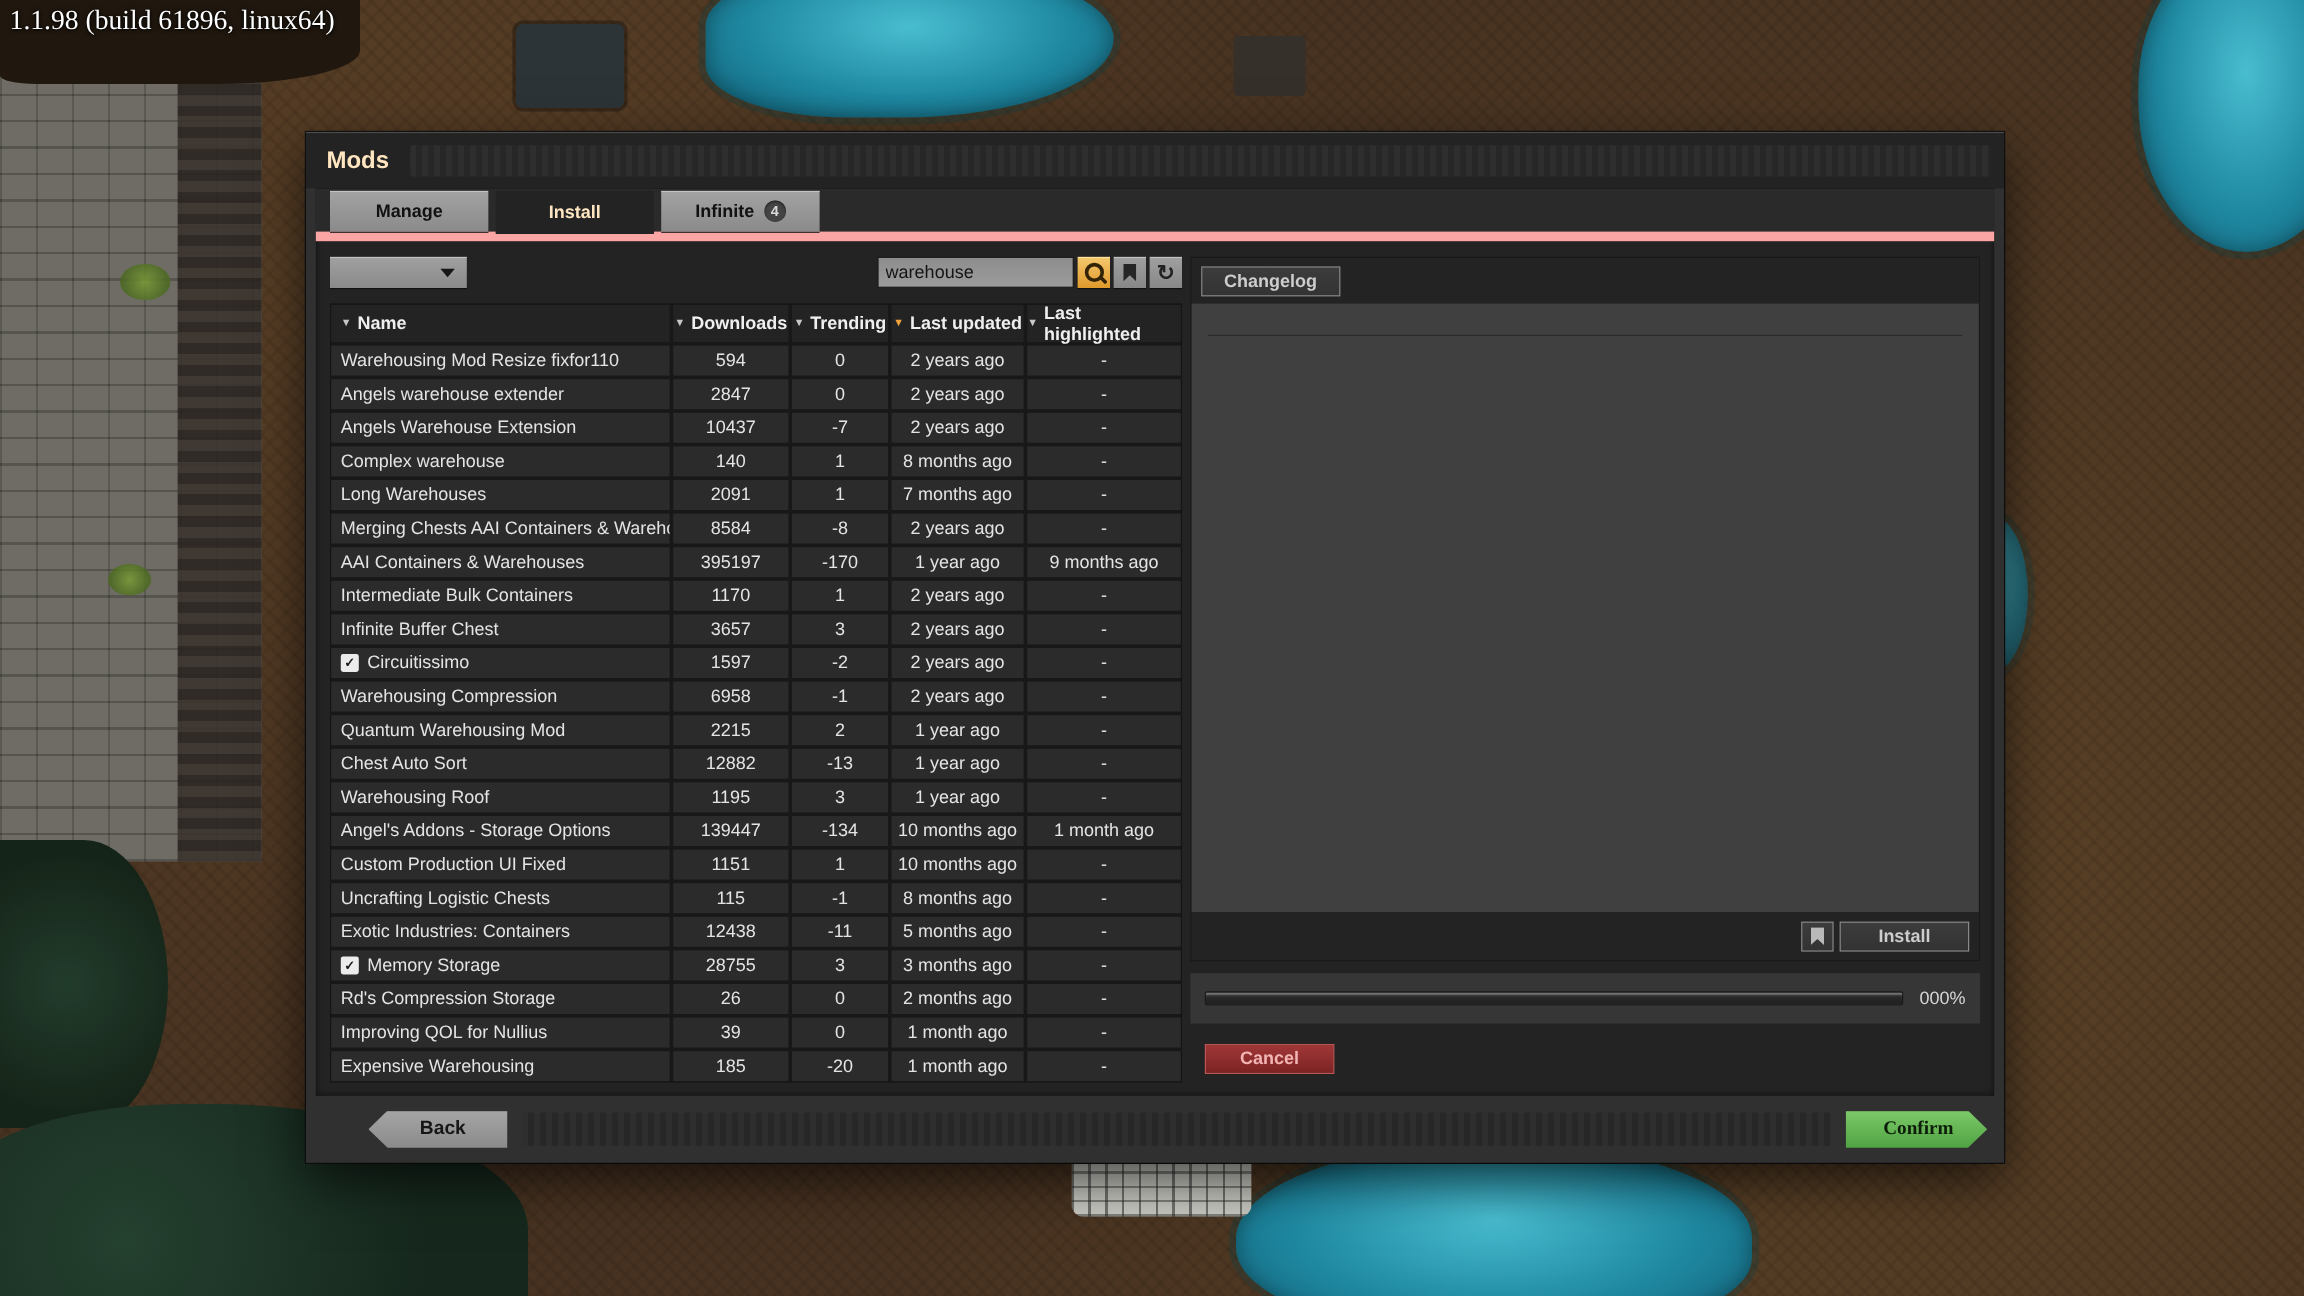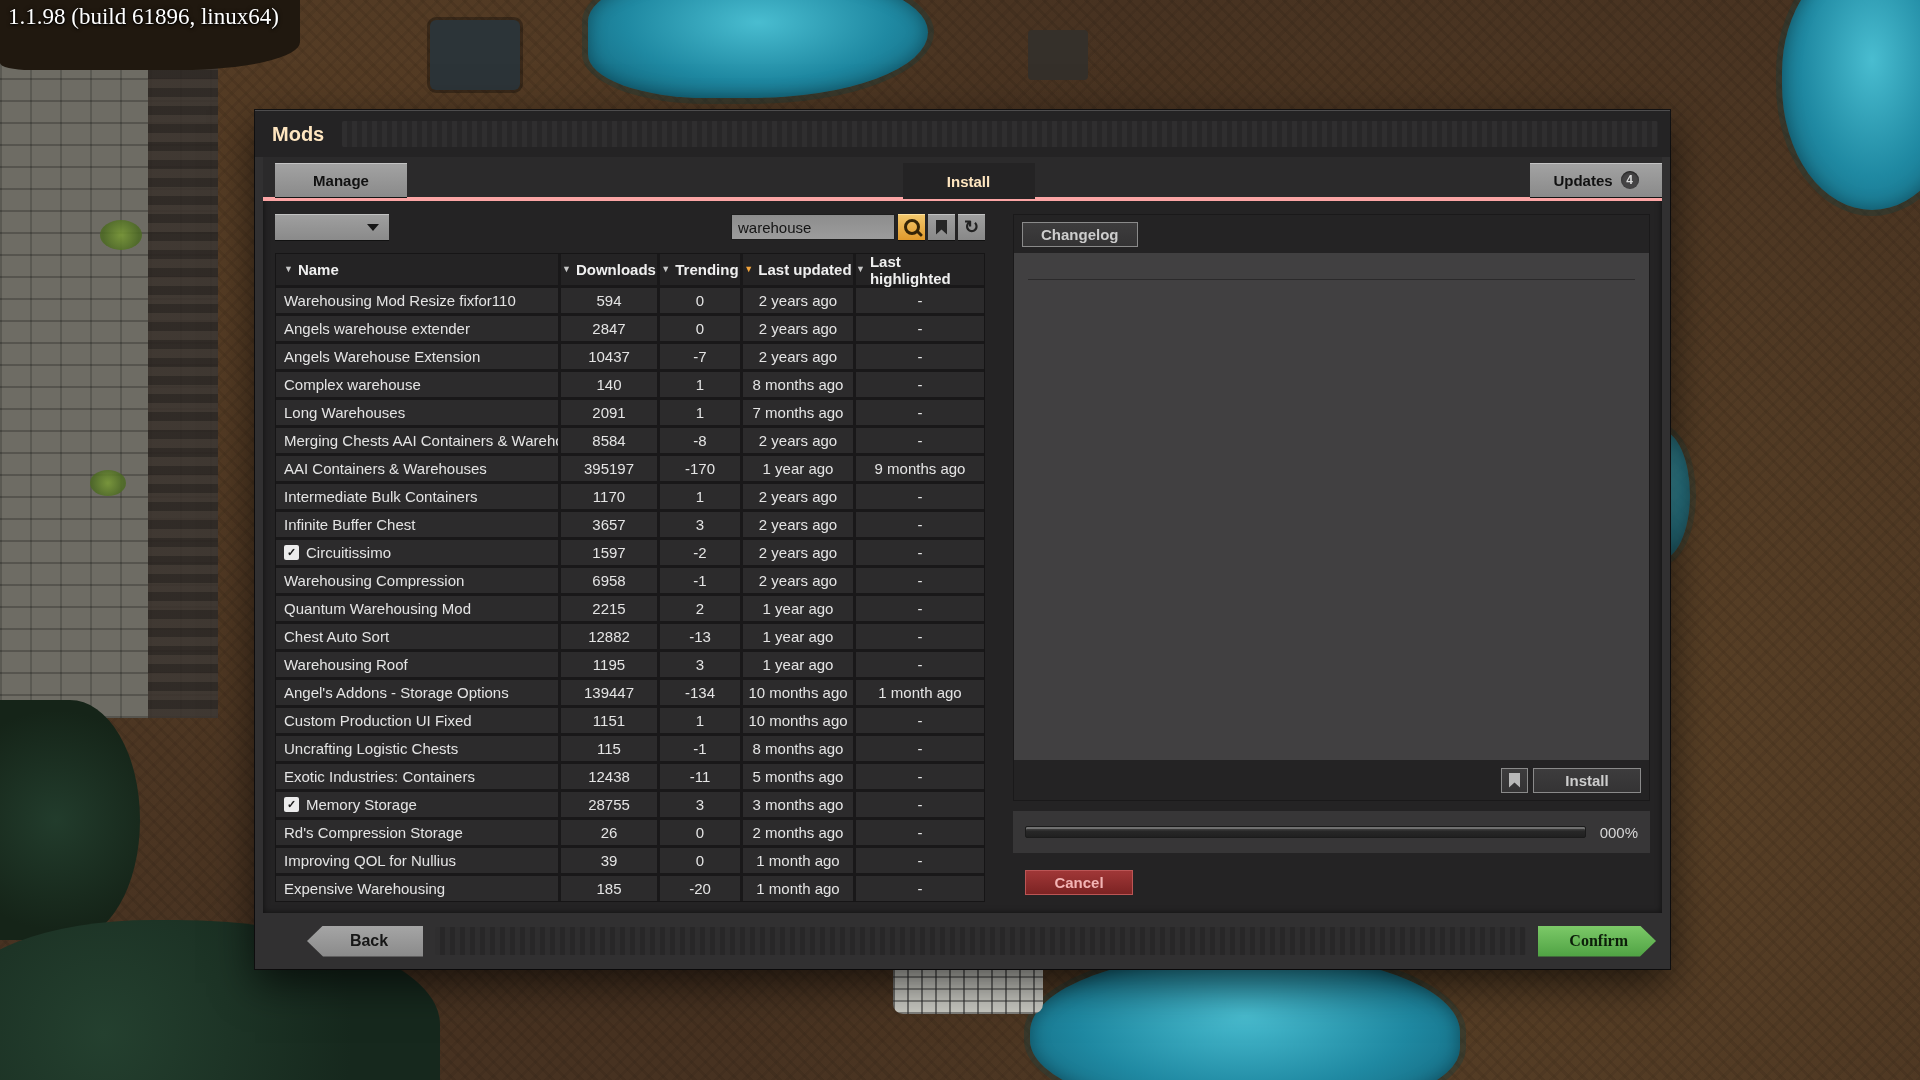--- a/index.html
+++ b/index.html
@@ -55,30 +55,30 @@
   .titlebar{height:46px;display:flex;align-items:center;padding:0 12px 0 17px;background:#242324;}
   .title{color:#ffe6c0;font-size:20px;font-weight:bold;}
   .stripes{flex:1;height:26px;margin-left:18px;border-radius:2px;
            background:repeating-linear-gradient(90deg,#2f2e2f 0 5px,#282728 5px 10px);}
 
   .inner{flex:1;margin:0 8px;background:#242324;box-shadow:inset 0 0 6px rgba(0,0,0,.6);
          display:flex;flex-direction:column;overflow:hidden;}
 
   
   .tabs{display:flex;align-items:flex-end;gap:6px;padding:10px 0 0 12px;height:44px;box-sizing:border-box;
-        border-bottom:4px solid #fca5a5;background:#2b2a2b;justify-content:space-between;}
+        border-bottom:8px solid #fca5a5;background:#2b2a2b;}
   .tab{height:34px;min-width:92px;padding:0 20px;display:flex;align-items:center;justify-content:center;gap:8px;
        font-size:15px;font-weight:bold;color:#111;cursor:pointer;
        background:linear-gradient(#a3a3a3,#8a8a8a);box-shadow:inset 0 1px 0 #c4c4c4, 0 1px 0 #141414;}
   .tab.active{background:#242324;color:#ffe6c0;box-shadow:none;margin-bottom:-2px;height:36px;}
   .badge{background:#454445;color:#d8d8d8;font-size:12px;font-weight:bold;border-radius:9px;
          min-width:18px;height:18px;display:flex;align-items:center;justify-content:center;box-shadow:inset 0 1px 2px rgba(0,0,0,.6);}
 
   
-  .main{flex:1;display:flex;gap:28px;padding:13px 12px 12px 12px;overflow:hidden;}
+  .main{flex:1;display:flex;gap:7px;padding:13px 12px 12px 12px;overflow:hidden;}
   .left{width:710px;display:flex;flex-direction:column;}
   .right{flex:1;display:flex;flex-direction:column;}
 
   
   .toolbar{display:flex;align-items:center;height:27px;margin-bottom:13px;}
   .dropdown{width:114px;height:26px;background:linear-gradient(#a0a0a0,#8a8a8a);
             box-shadow:inset 0 1px 0 #c2c2c2,0 1px 0 #111;display:flex;align-items:center;justify-content:flex-end;
             padding-right:10px;box-sizing:border-box;cursor:pointer;}
   .dd-arrow{width:0;height:0;border-left:6px solid transparent;border-right:6px solid transparent;border-top:7px solid #161616;}
   .tb-spacer{flex:1;}
@@ -181,21 +181,21 @@
     <div class="inner">
 
       <div class="tabs">
         <div class="tab">
           <span>Manage</span>
         </div>
         <div class="tab active">
           <span>Install</span>
         </div>
         <div class="tab">
-          <span>Updates</span>
+          <span>Infinite</span>
           <span class="badge">4</span>
         </div>
       </div>
 
       <div class="main">
 
         <div class="left">
           <div class="toolbar">
             <div class="dropdown">
               <span class="dd-arrow"></span>

